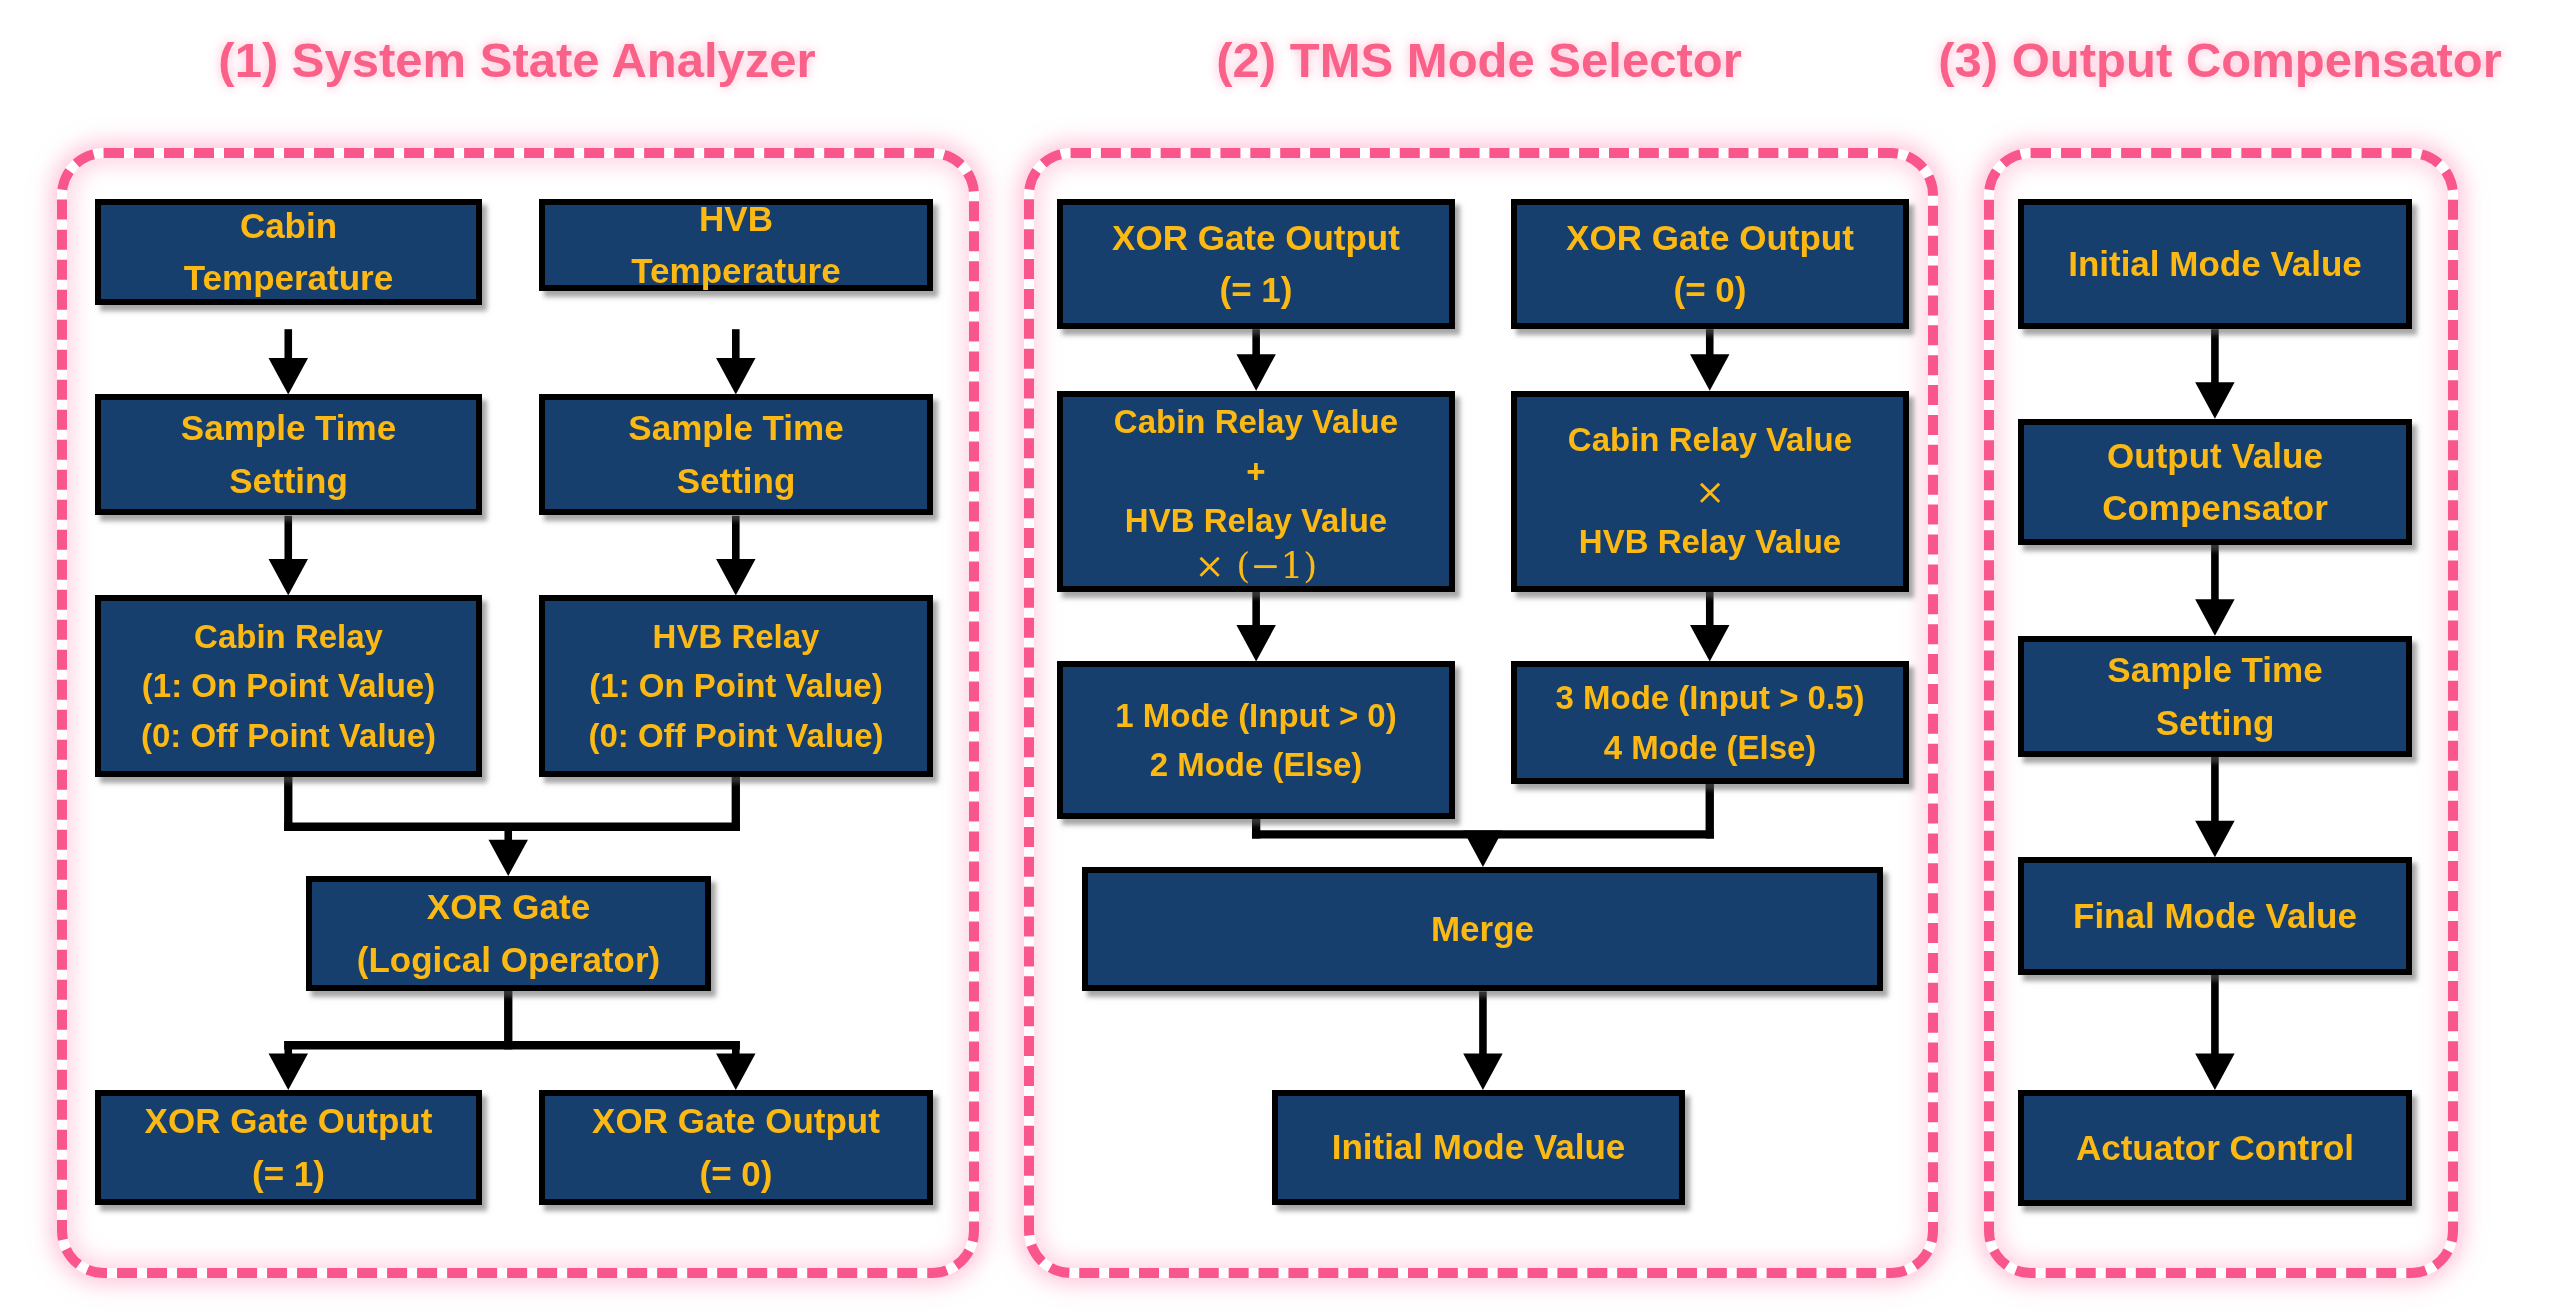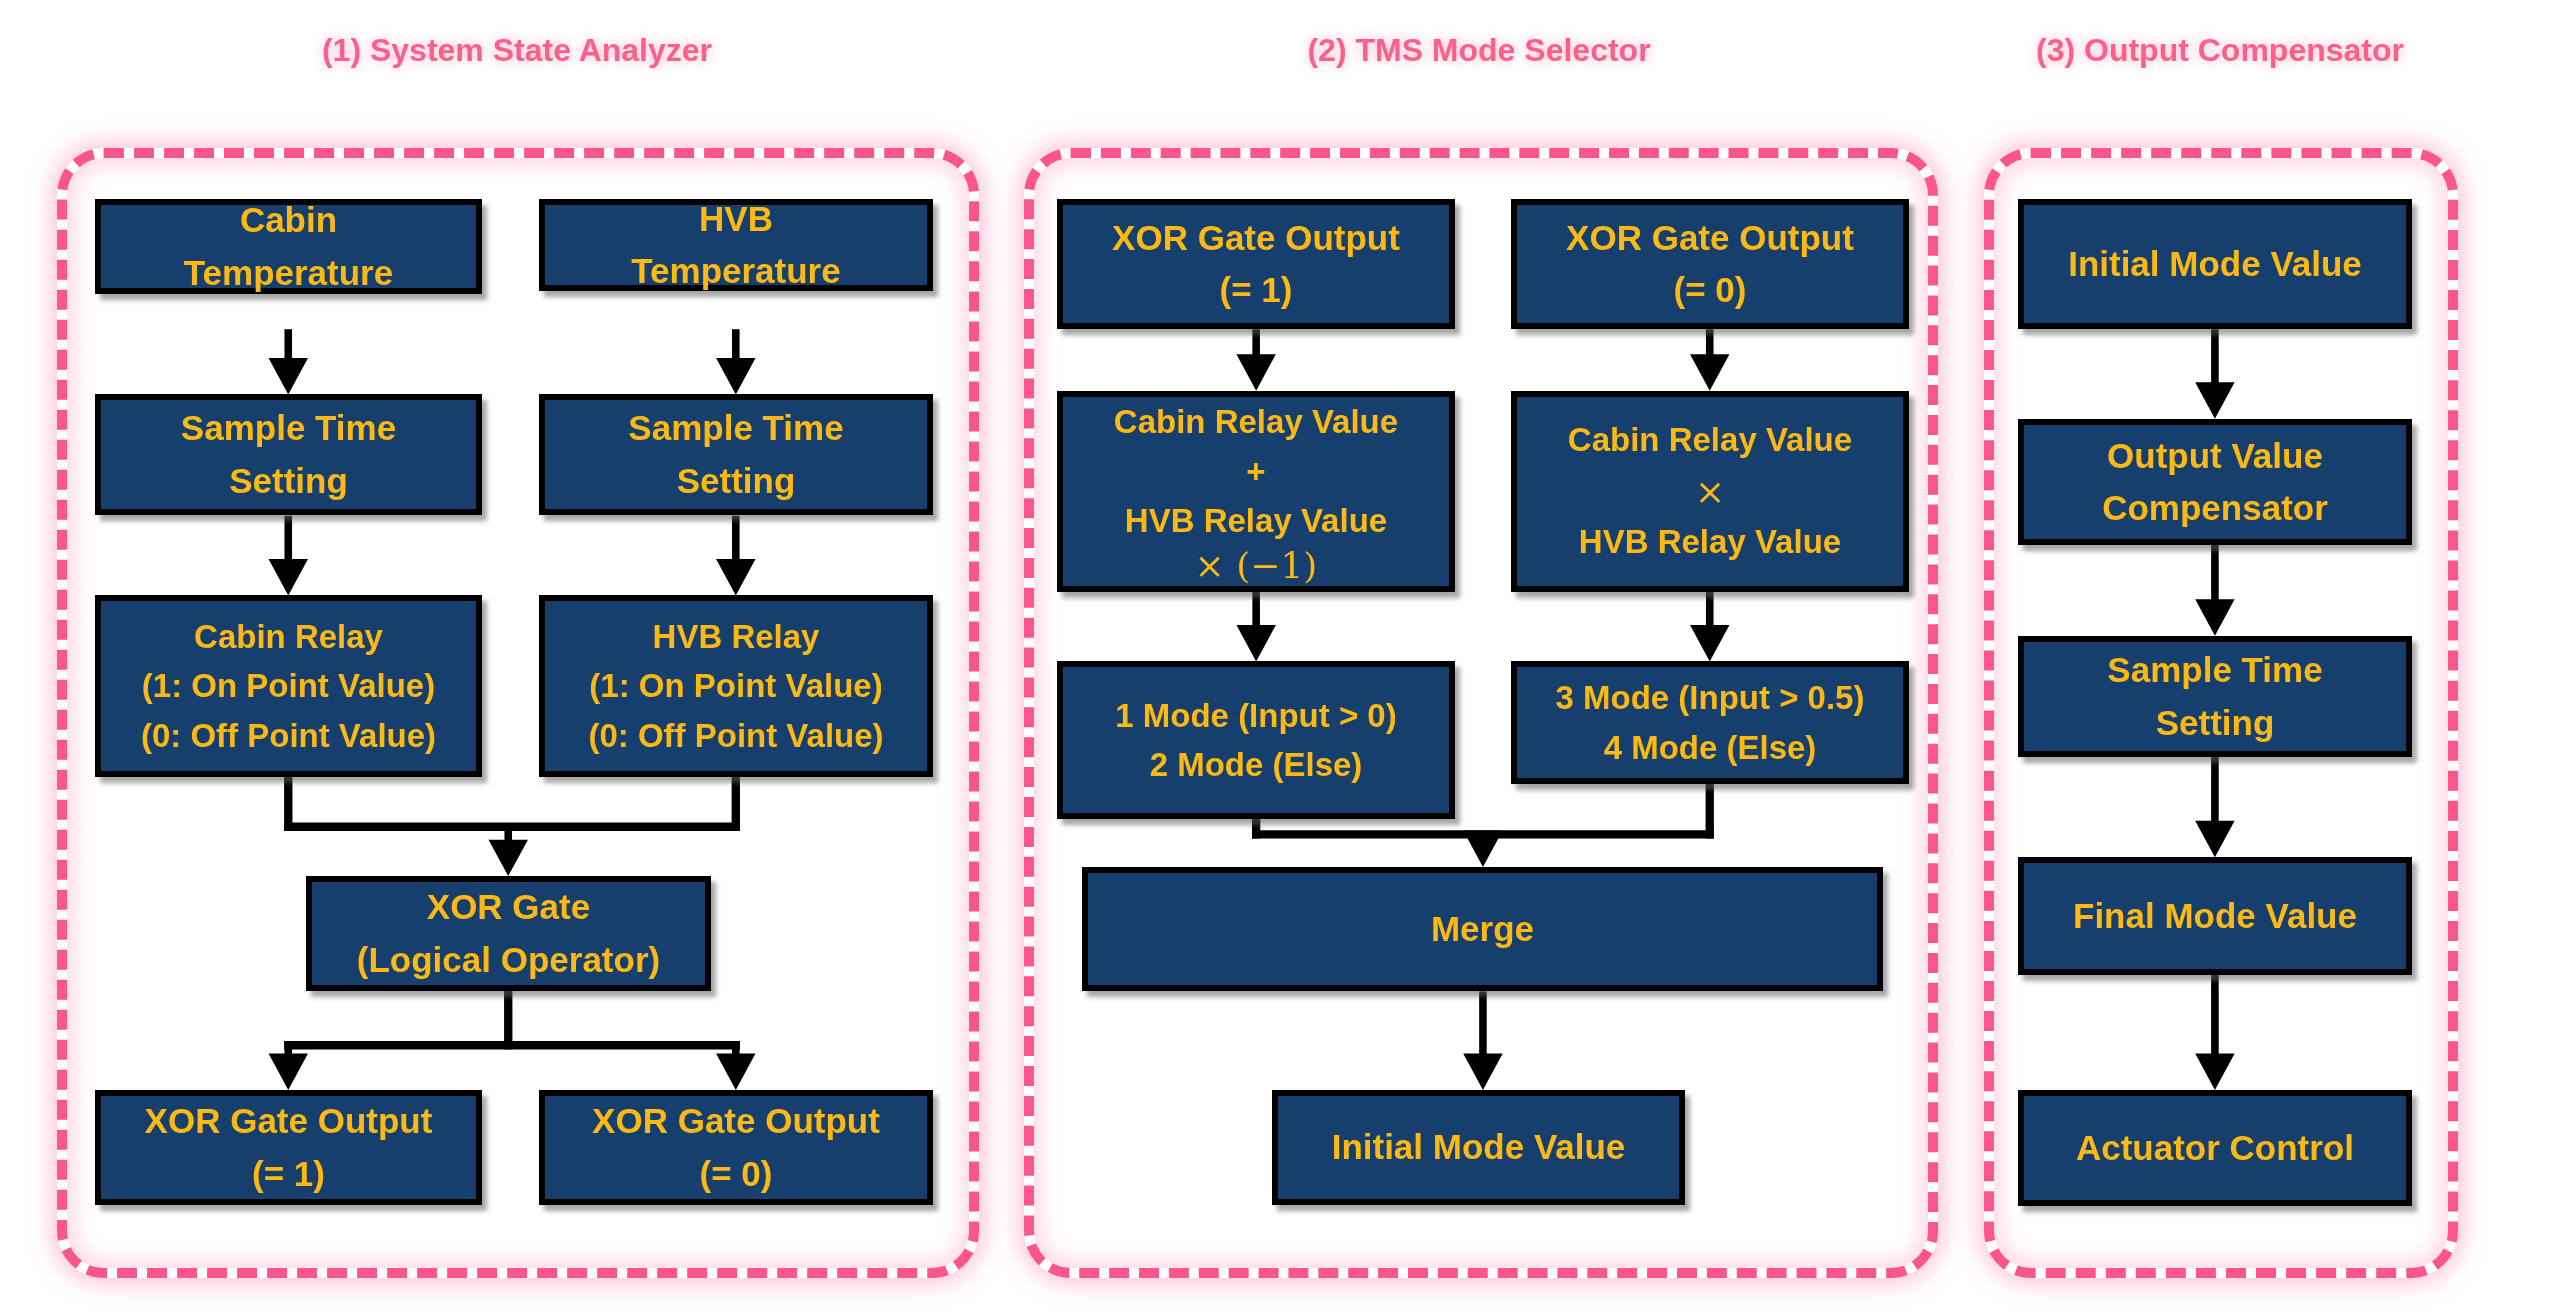--- a/index.html
+++ b/index.html
@@ -19,21 +19,21 @@
     border:10px dashed var(--pink-dash);
     border-radius:47px;
     box-shadow:0 0 21px 6px var(--glow), inset 0 0 21px 6px rgba(255,160,195,.45);
     z-index:1;
   }
   .sec-title{
     position:absolute;
     top:32px;
     transform:translateX(-50%);
     white-space:nowrap;
-    font-size:32px;
+    font-size:49px;
     font-weight:bold;
     color:var(--pink-title);
     text-shadow:0 0 10.6px rgba(255,170,200,.85);
     z-index:3;
   }
   #connectors{position:absolute;left:0;top:0;z-index:2;}
   .node{
     position:absolute;
     background:var(--navy);
     border:6.8px solid #000000;
@@ -143,21 +143,21 @@
       <g>
         <line x1="2920" y1="998" x2="2920" y2="1086" stroke="#000000" stroke-width="10"></line>
         <polygon points="2894,1082 2946,1082 2920,1130" fill="#000000"></polygon>
       </g>
       <g>
         <line x1="2920" y1="1285" x2="2920" y2="1393" stroke="#000000" stroke-width="10"></line>
         <polygon points="2894,1389 2946,1389 2920,1437" fill="#000000"></polygon>
       </g>
     </svg>
 
-  <div class="node" style="left:95px;top:199px;width:387px;height:95px">
+  <div class="node" style="left:95px;top:199px;width:387px;height:106px">
     <div>Cabin</div>
     <div>Temperature</div>
   </div>
   <div class="node" style="left:539px;top:199px;width:394px;height:92px">
     <div>HVB</div>
     <div>Temperature</div>
   </div>
   <div class="node" style="left:95px;top:394px;width:387px;height:121px">
     <div>Sample Time</div>
     <div>Setting</div>

